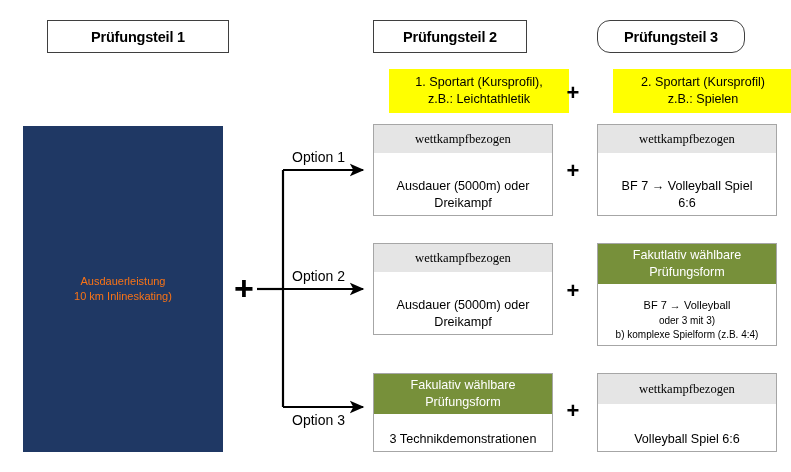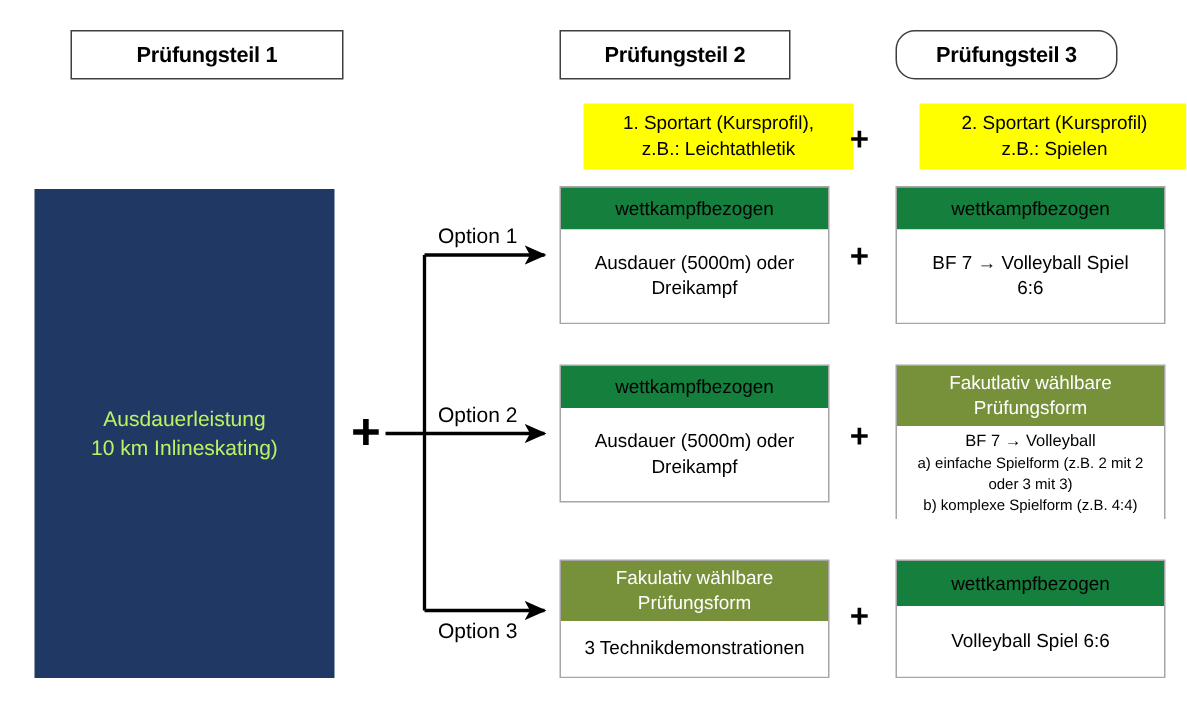--- a/index.html
+++ b/index.html
@@ -30,26 +30,26 @@
     align-items: center;
     justify-content: center;
     font-weight: bold;
     font-size: 14.5px;
     letter-spacing: -0.2px;
   }
 
   .blue-box {
     position: absolute;
     background: #1F3864;
-    color: #bef264;
-    display: flex;
-    align-items: center;
-    justify-content: center;
-    text-align: center;
-    font-size: 14px;
+    color: #f97316;
+    display: flex;
+    align-items: center;
+    justify-content: center;
+    text-align: center;
+    font-size: 11px;
     line-height: 1.38;
     padding: 4px;
   }
   .blue-box .lines { width: 100%; }
 
   .yellow-box {
     position: absolute;
     background: #FFFF00;
     color: #000000;
     display: flex;
@@ -73,26 +73,26 @@
   .card .cap {
     text-align: center;
     font-size: 12.6px;
     line-height: 1.32;
     padding: 4px 3px;
     display: flex;
     align-items: center;
     justify-content: center;
     flex: 0 0 auto;
   }
-  .card .cap.orange { background: #15803d; color: #000000; }
+  .card .cap.orange { background: #e5e5e5; color: #000000; font-family: Liberation Serif, serif; }
   .card .cap.green  { background: #77903A; color: #ffffff; }
   .card .body {
     flex: 1 1 auto;
     display: flex;
-    align-items: center;
+    align-items: flex-end;
     justify-content: center;
     text-align: center;
     font-size: 12.6px;
     line-height: 1.34;
     padding: 3px 5px;
     background: #ffffff;
   }
   .card .body.small {
     font-size: 10px;
     line-height: 1.42;
@@ -226,21 +226,20 @@
   <div class="card" style="left:597px; top:243px; width:180px; height:103px;">
     <div class="cap green" style="height:40px;">
       <div>
         <div>Fakutlativ wählbare</div>
         <div>Prüfungsform</div>
       </div>
     </div>
     <div class="body small">
       <div>
         <div style="font-size:11px;">BF 7 → Volleyball</div>
-        <div>a) einfache Spielform (z.B. 2 mit 2</div>
         <div>oder 3 mit 3)</div>
         <div>b) komplexe Spielform (z.B. 4:4)</div>
       </div>
     </div>
   </div>
 
   <div class="opt-label" style="left:292px; top:386px;margin-top:26px;">Option 3</div>
 
   <div class="card" style="left:373px; top:373px; width:180px; height:79px;">
     <div class="cap green" style="height:40px;">

